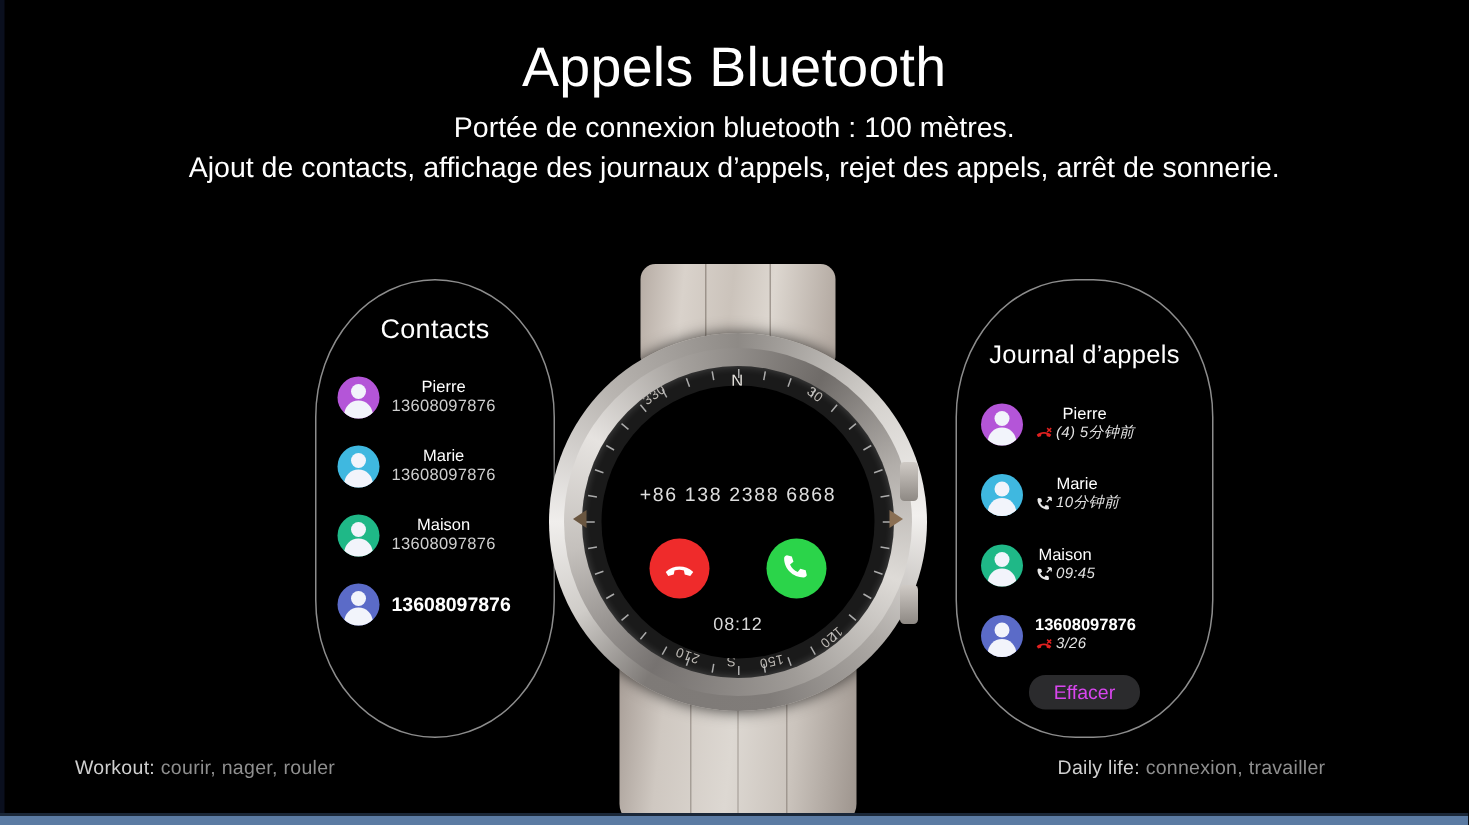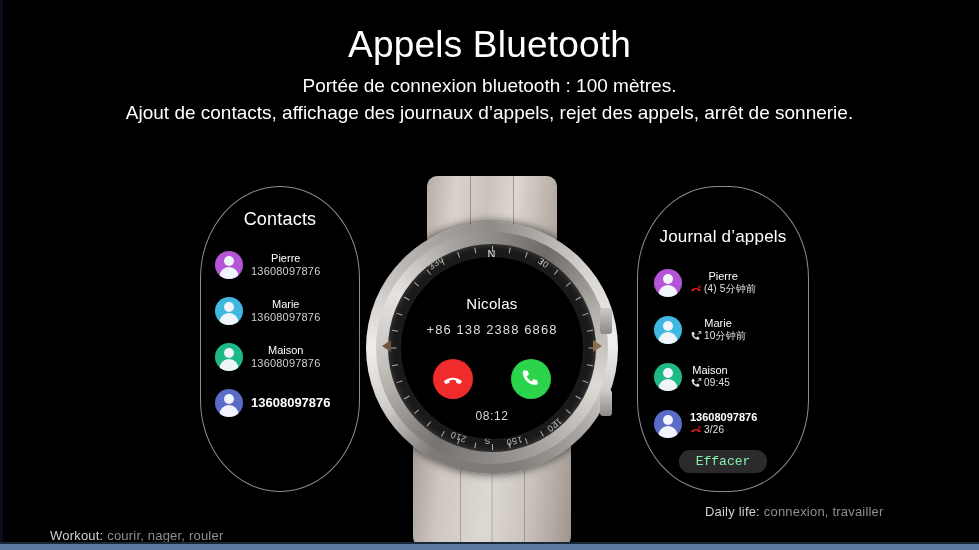--- a/index.html
+++ b/index.html
@@ -22,21 +22,21 @@
     font-size:37px;font-weight:400;letter-spacing:.2px;color:#fff;
     line-height:1.15;margin:0 0 6px 0;
   }
   .sub{font-size:19px;color:#fff;line-height:1.42;margin:0;font-weight:400;}
 
   
   .panel{
     position:absolute;border:1px solid #8d8d8d;border-radius:80px/92px;
     background:#000;box-sizing:border-box;
   }
-  #contacts-panel{left:200px;top:186px;width:160px;height:306px;}
+  #contacts-panel{left:210px;top:186px;width:160px;height:306px;}
   #calllog-panel{left:637px;top:186px;width:172px;height:306px;}
 
   .panel-title{
     text-align:center;color:#fff;font-weight:400;
     font-size:18px;margin-top:22px;letter-spacing:.2px;
   }
   #calllog-panel .panel-title{font-size:17px;margin-top:40px;}
 
   .rows{margin-top:12px;}
   .row{display:flex;align-items:center;height:46px;padding-left:14px;}
@@ -56,28 +56,29 @@
   }
   .row-text{margin-left:8px;line-height:1.22;}
   .r-name{font-size:11px;color:#fff;text-align:center;}
   .r-sub{font-size:11px;color:#cfcfcf;text-align:center;letter-spacing:.2px;}
   .r-name.big{font-size:13px;font-weight:700;}
 
   #calllog-panel .r-name{font-size:11px;text-align:center;}
   #calllog-panel .r-sub{
     font-size:10px;color:#e2e2e2;display:flex;align-items:center;gap:2px;
     justify-content:flex-start;
+    font-style:italic;
   }
   .ci{flex:0 0 auto;display:inline-block;width:12px;height:12px;}
 
   .effacer-wrap{position:absolute;left:0;bottom:18px;width:100%;text-align:center;}
   .effacer{
-    display:inline-block;background:#2b2b2d;color:#86efac;
+    display:inline-block;background:#2b2b2d;color:#d946ef;
     font-size:13px;padding:4px 17px;border-radius:11px;border:none;
-    font-family:Liberation Mono, monospace;
+    font-family:Liberation Sans, sans-serif;
   }
 
   
   .watch{position:absolute;left:352px;top:176px;width:280px;height:374px;}
 
   .strap{
     position:absolute;left:50%;transform:translateX(-50%);
     background:linear-gradient(96deg,#b6aca4 0%,#d9d2cb 22%,#cbc3bb 46%,#ddd7d0 66%,#b0a69e 100%);
   }
   .strap-top{
@@ -174,21 +175,21 @@
   }
   .tri.right{right:16px;top:118px;border-width:6px 0 6px 9px;
     border-color:transparent transparent transparent #8a6f53;}
   .tri.left{left:16px;top:118px;border-width:6px 9px 6px 0;
     border-color:transparent #6a5640 transparent transparent;}
 
   
   .cap{position:absolute;font-size:13px;color:#a8a8a8;letter-spacing:.2px;}
   .cap .k{color:#cfcfcf;}
   .cap .v{color:#8f8f8f;}
-  #cap-workout{left:50px;top:528px;}
+  #cap-workout{left:50px;top:504px;}
   #cap-daily{left:705px;top:504px;}
 </style>
 </head>
 <body>
 
 <div class="stage">
 
   <div class="edge-left"></div>
 
   <div class="header">
@@ -384,21 +385,20 @@
           <div class="tick" style="transform: rotate(290deg);"></div>
           <div class="tick" style="transform: rotate(300deg);"></div>
           <div class="tick" style="transform: rotate(310deg);"></div>
           <div class="tick" style="transform: rotate(320deg);"></div>
           <div class="tick" style="transform: rotate(330deg);"></div>
           <div class="tick" style="transform: rotate(340deg);"></div>
           <div class="tick" style="transform: rotate(350deg);"></div>
         </div>
 
       <div class="screen">
-        <div class="caller-name">Nicolas</div>
         <div class="caller-num">+86 138 2388 6868</div>
 
         <div class="btn-row">
           <button class="cbtn decline">
             <span>
               <svg viewBox="0 0 24 24" width="22" height="22">
                 <path d="M2 14.5c5.6-5.3 14.4-5.3 20 0l-2.2 2.9-4-1.1-.6-2.8c-2.2-.8-4.6-.8-6.8 0l-.6 2.8-4 1.1z" fill="#fff"></path>
               </svg>
             </span>
           </button>

